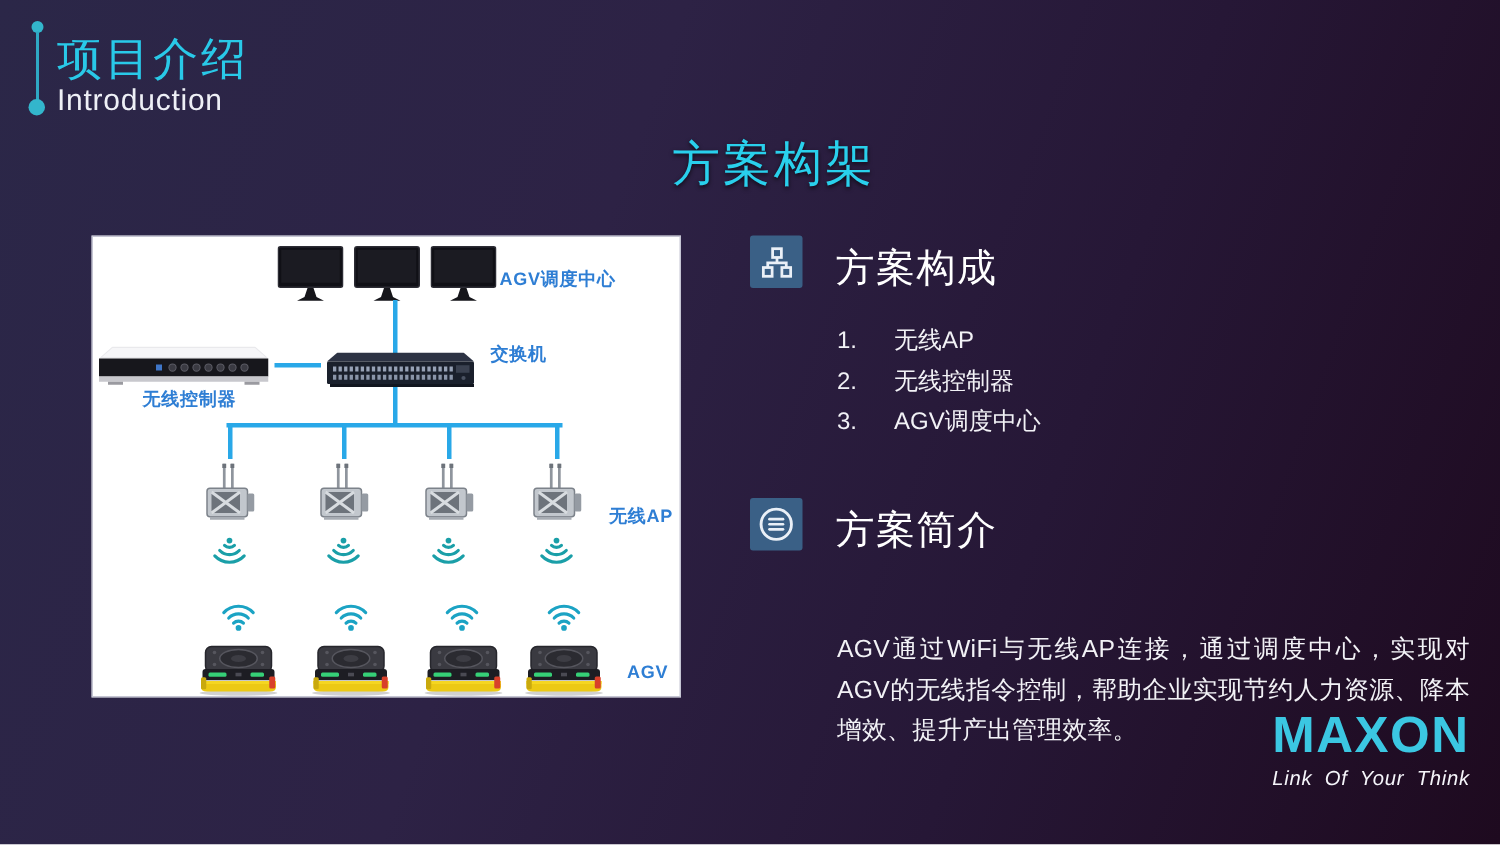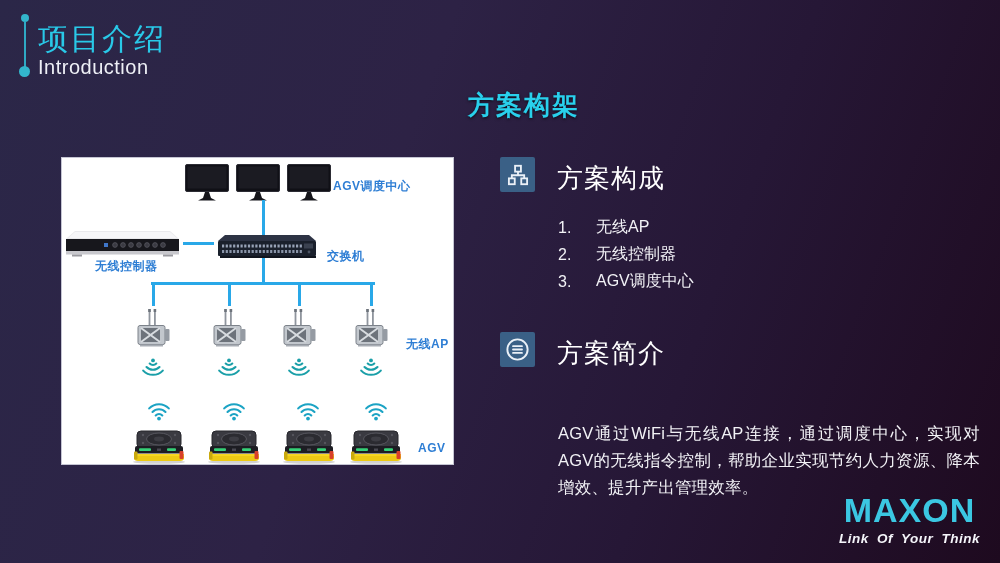--- a/index.html
+++ b/index.html
@@ -19,22 +19,22 @@
   
   .kicker-deco { position:absolute; left:19px; top:14px; width:12px; height:62px; }
   .kicker-deco .dot-small { position:absolute; left:2px; top:0; width:8px; height:8px; border-radius:50%; background:#33b6cc; }
   .kicker-deco .line { position:absolute; left:5px; top:7px; width:2px; height:48px; background:#2fa9c4; }
   .kicker-deco .dot-big { position:absolute; left:0; top:52px; width:11px; height:11px; border-radius:50%; background:#33b6cc; }
   .kicker-title { position:absolute; left:38px; top:19px; font-size:30px; color:#29c9e8; letter-spacing:2px; font-weight:400; }
   .kicker-subtitle { position:absolute; left:38px; top:56px; font-size:20px; color:#eef0f6; letter-spacing:0.5px; font-weight:400; }
 
   
   .page-title {
-    position:absolute; left:468px; top:88px;
-    font-size:26px; font-weight:bold; color:#29d0ec; letter-spacing:2px;
+    position:absolute; left:448px; top:88px;
+    font-size:32px; font-weight:normal; color:#29d0ec; letter-spacing:2px;
     text-shadow:0 1px 3px rgba(0,0,0,0.7);
   }
 
   
   .diagram-panel {
     position:absolute; left:61px; top:157px; width:393px; height:308px;
     background:#ffffff; border:1px solid rgba(150,150,175,0.55);
   }
   .diagram-panel .abs { position:absolute; }
   .net-label { position:absolute; color:#2e7ed4; font-size:12px; font-weight:600; letter-spacing:0.5px; white-space:nowrap; }
@@ -50,23 +50,23 @@
   .comp-list { position:absolute; left:558px; top:214px; }
   .comp-row { display:flex; height:27px; align-items:center; color:#f2f2f6; font-size:16px; }
   .comp-row .num { display:inline-block; width:38px; }
   .brief-body {
     position:absolute; left:558px; top:420px; width:422px;
     color:#f2f2f6; font-size:16.5px; line-height:27px; letter-spacing:0.2px;
     text-align:justify;
   }
 
   
-  .logo-block { position:absolute; right:20px; top:492px; text-align:center; }
+  .logo-block { position:absolute; right:20px; top:472px; }
   .logo-name { color:#3bc7e2; font-size:34px; font-weight:bold; letter-spacing:1px; line-height:36px; }
-  .logo-tagline { color:#f5f5fa; font-size:13.5px; font-style:italic; font-weight:bold; letter-spacing:0.5px; word-spacing:4px; margin-top:3px; }
+  .logo-tagline { color:#f5f5fa; font-size:13.5px; font-style:italic; font-weight:normal; letter-spacing:0.5px; word-spacing:4px; margin-top:3px; }
 </style>
 </head>
 <body>
 
 <svg width="0" height="0" style="position:absolute" aria-hidden="true">
   <defs>
     <symbol id="sym-monitor" viewBox="0 0 44 40">
       <rect x="0.5" y="0.5" width="43" height="27" rx="1.5" fill="#101016" stroke="#2c2c34"></rect>
       <rect x="2.5" y="2.5" width="39" height="22" fill="#1b1b22"></rect>
       <polygon points="20,28 24,28 26,34 31,36.5 13,36.5 18,34" fill="#15151a"></polygon>
@@ -186,21 +186,21 @@
     <div class="conn" style="left:307.5px; top:124px; width:3px; height:24px"></div>
 
     <svg class="abs" style="left:4px; top:73px" width="113" height="26">
         <use href="#sym-controller"></use>
       </svg>
     <div class="net-label" style="left:33px; top:100px">无线控制器</div>
 
     <svg class="abs" style="left:156px; top:77px" width="98" height="24">
         <use href="#sym-switch"></use>
       </svg>
-    <div class="net-label" style="left:265px; top:90px">交换机</div>
+    <div class="net-label" style="left:265px; top:70px">交换机</div>
 
     <svg class="abs" style="left:73px; top:151px" width="36" height="42">
         <use href="#sym-ap"></use>
       </svg>
     <svg class="abs" style="left:149px; top:151px" width="36" height="42">
         <use href="#sym-ap"></use>
       </svg>
     <svg class="abs" style="left:219px; top:151px" width="36" height="42">
         <use href="#sym-ap"></use>
       </svg>

